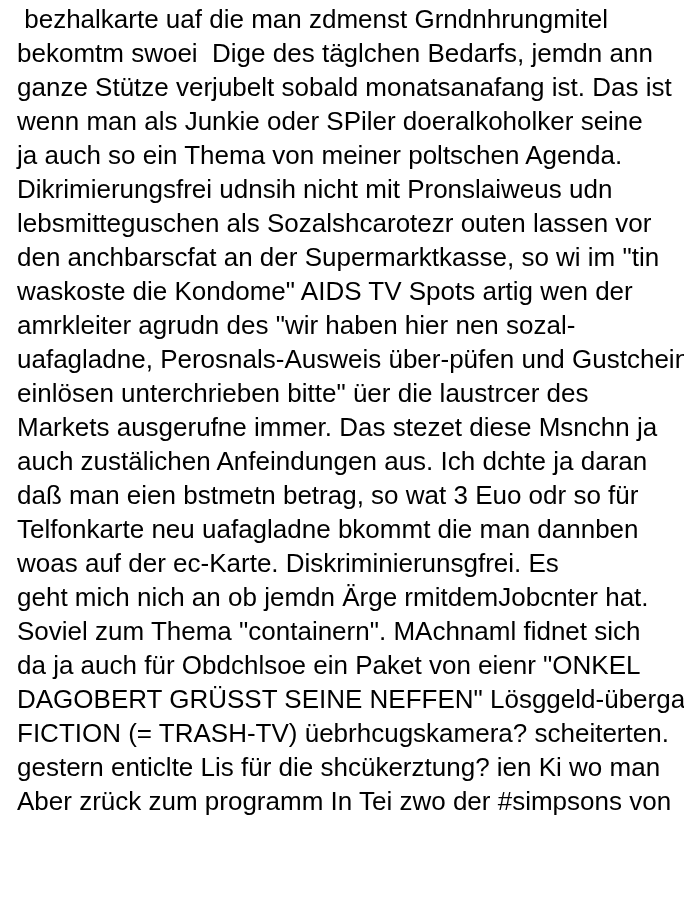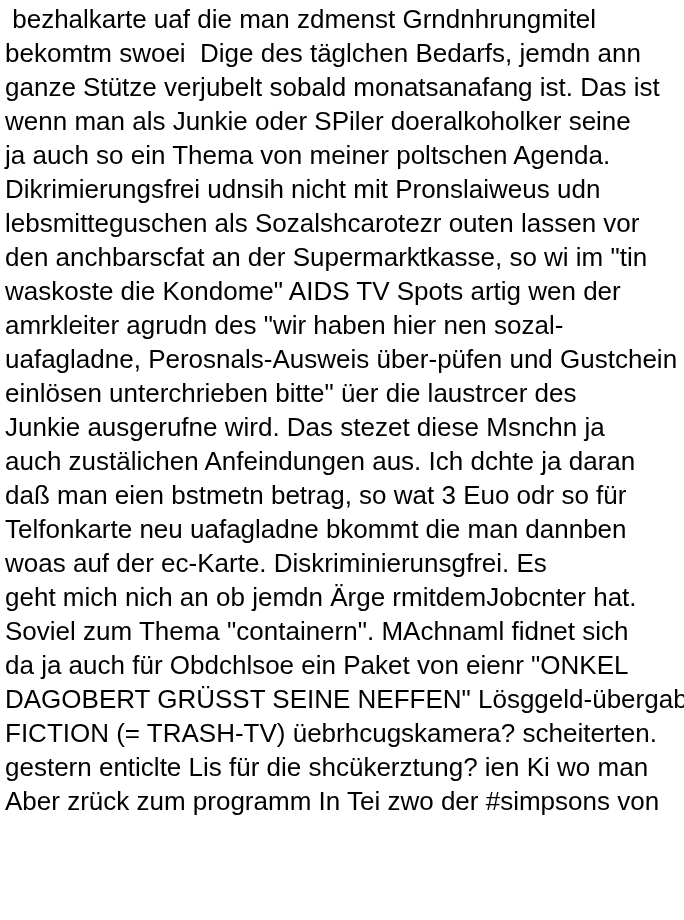--- a/index.html
+++ b/index.html
@@ -9,21 +9,21 @@
     height: 920px;
     overflow: hidden;
   }
   body {
     background: #ffffff;
   }
   .page {
     width: 684px;
     height: 920px;
     box-sizing: border-box;
-    padding: 2px 0 0 5px;
+    padding: 2px 0 0 17px;
   }
   .text-content {
     font-family: "Liberation Sans", sans-serif;
     font-size: 26px;
     line-height: 34px;
     color: #000000;
     letter-spacing: 0px;
   }
   .text-line {
     white-space: pre;
@@ -39,21 +39,21 @@
       <div class="text-line">ganze Stütze verjubelt sobald monatsanafang ist. Das ist</div>
       <div class="text-line">wenn man als Junkie oder SPiler doeralkoholker seine</div>
       <div class="text-line">ja auch so ein Thema von meiner poltschen Agenda.</div>
       <div class="text-line">Dikrimierungsfrei udnsih nicht mit Pronslaiweus udn</div>
       <div class="text-line">lebsmitteguschen als Sozalshcarotezr outen lassen vor</div>
       <div class="text-line">den anchbarscfat an der Supermarktkasse, so wi im "tin</div>
       <div class="text-line">waskoste die Kondome" AIDS TV Spots artig wen der</div>
       <div class="text-line">amrkleiter agrudn des "wir haben hier nen sozal-</div>
       <div class="text-line">uafagladne, Perosnals-Ausweis über-püfen und Gustchein</div>
       <div class="text-line">einlösen unterchrieben bitte" üer die laustrcer des</div>
-      <div class="text-line">Junkie ausgerufne wird. Das stezet diese Msnchn ja</div>
+      <div class="text-line">Markets ausgerufne immer. Das stezet diese Msnchn ja</div>
       <div class="text-line">auch zustälichen Anfeindungen aus. Ich dchte ja daran</div>
       <div class="text-line">daß man eien bstmetn betrag, so wat 3 Euo odr so für</div>
       <div class="text-line">Telfonkarte neu uafagladne bkommt die man dannben</div>
       <div class="text-line">woas auf der ec-Karte. Diskriminierunsgfrei. Es</div>
       <div class="text-line">geht mich nich an ob jemdn Ärge rmitdemJobcnter hat.</div>
       <div class="text-line">Soviel zum Thema "containern". MAchnaml fidnet sich</div>
       <div class="text-line">da ja auch für Obdchlsoe ein Paket von eienr "ONKEL</div>
       <div class="text-line">DAGOBERT GRÜSST SEINE NEFFEN" Lösggeld-übergabe,</div>
       <div class="text-line">FICTION (= TRASH-TV) üebrhcugskamera? scheiterten.</div>
       <div class="text-line">gestern enticlte Lis für die shcükerztung? ien Ki wo man</div>

